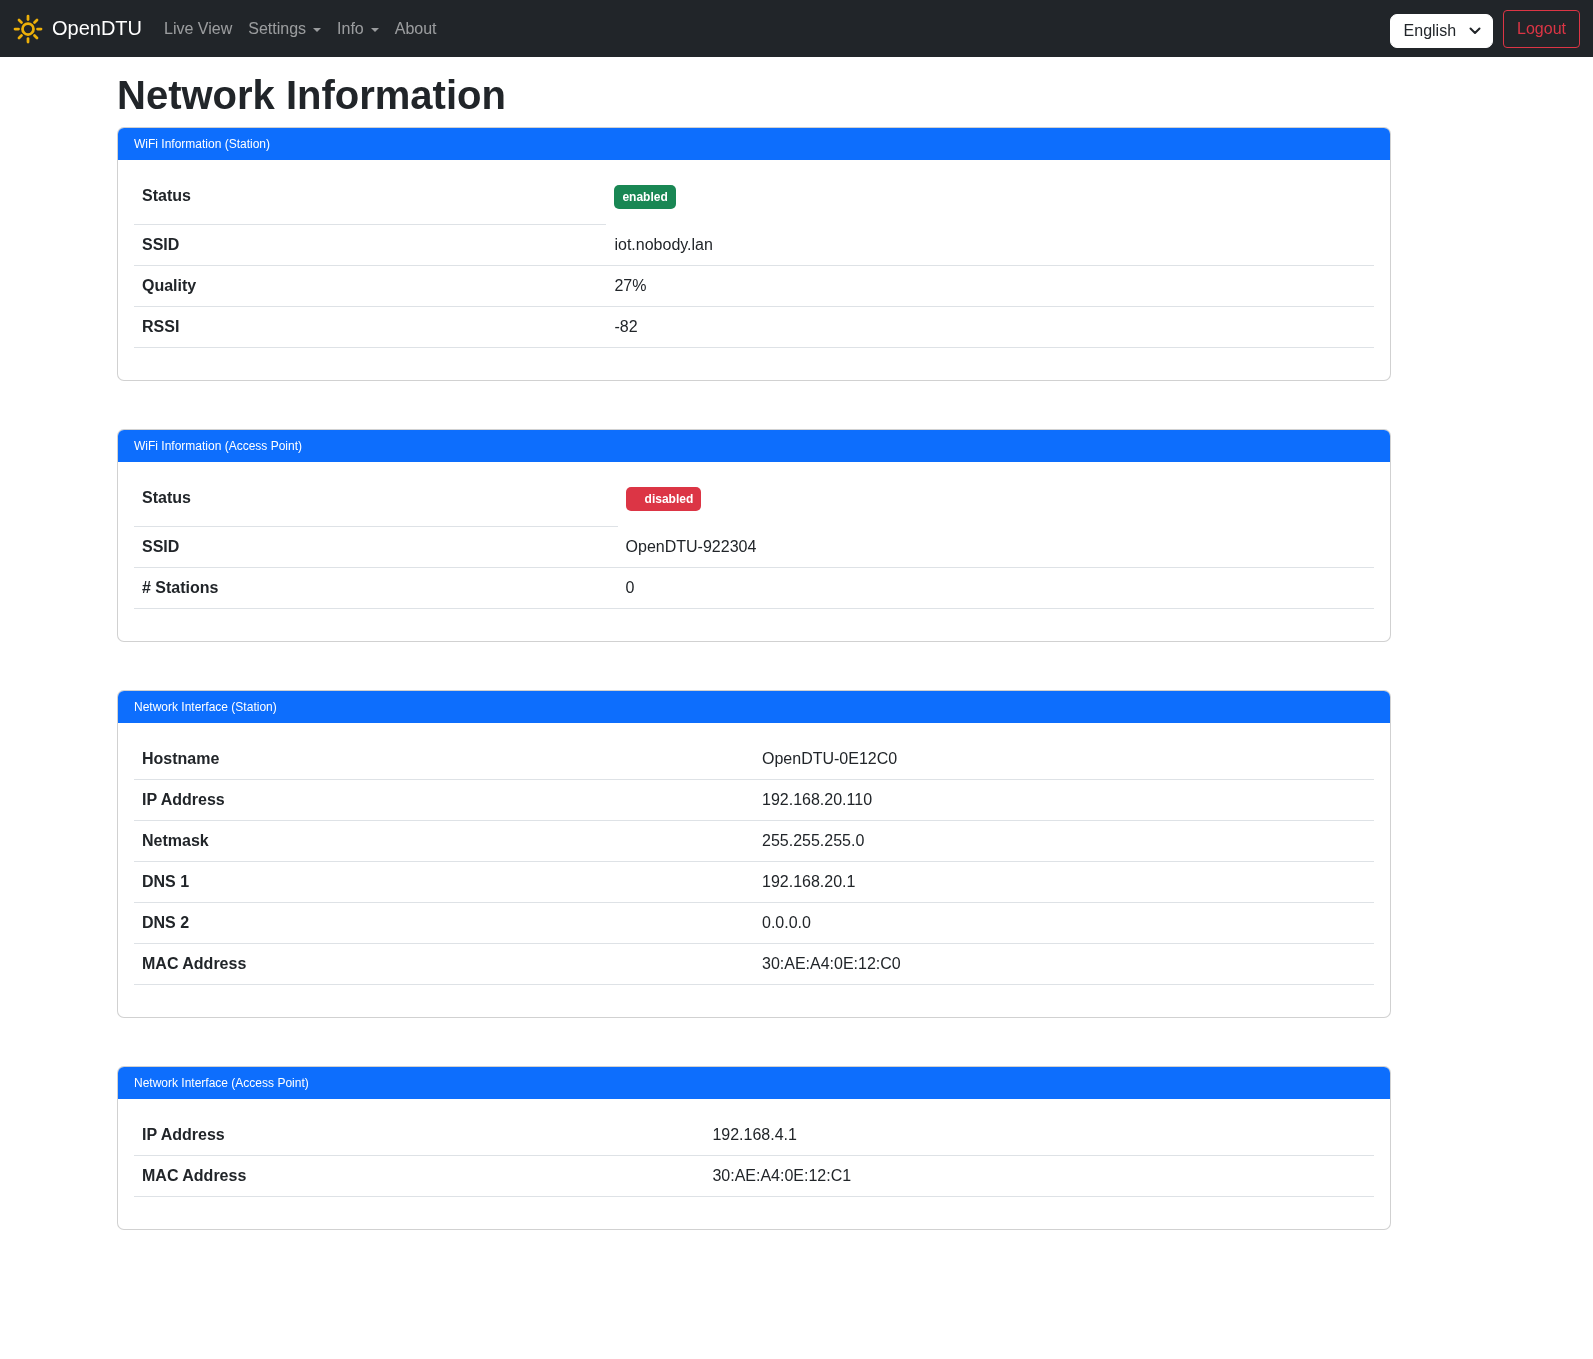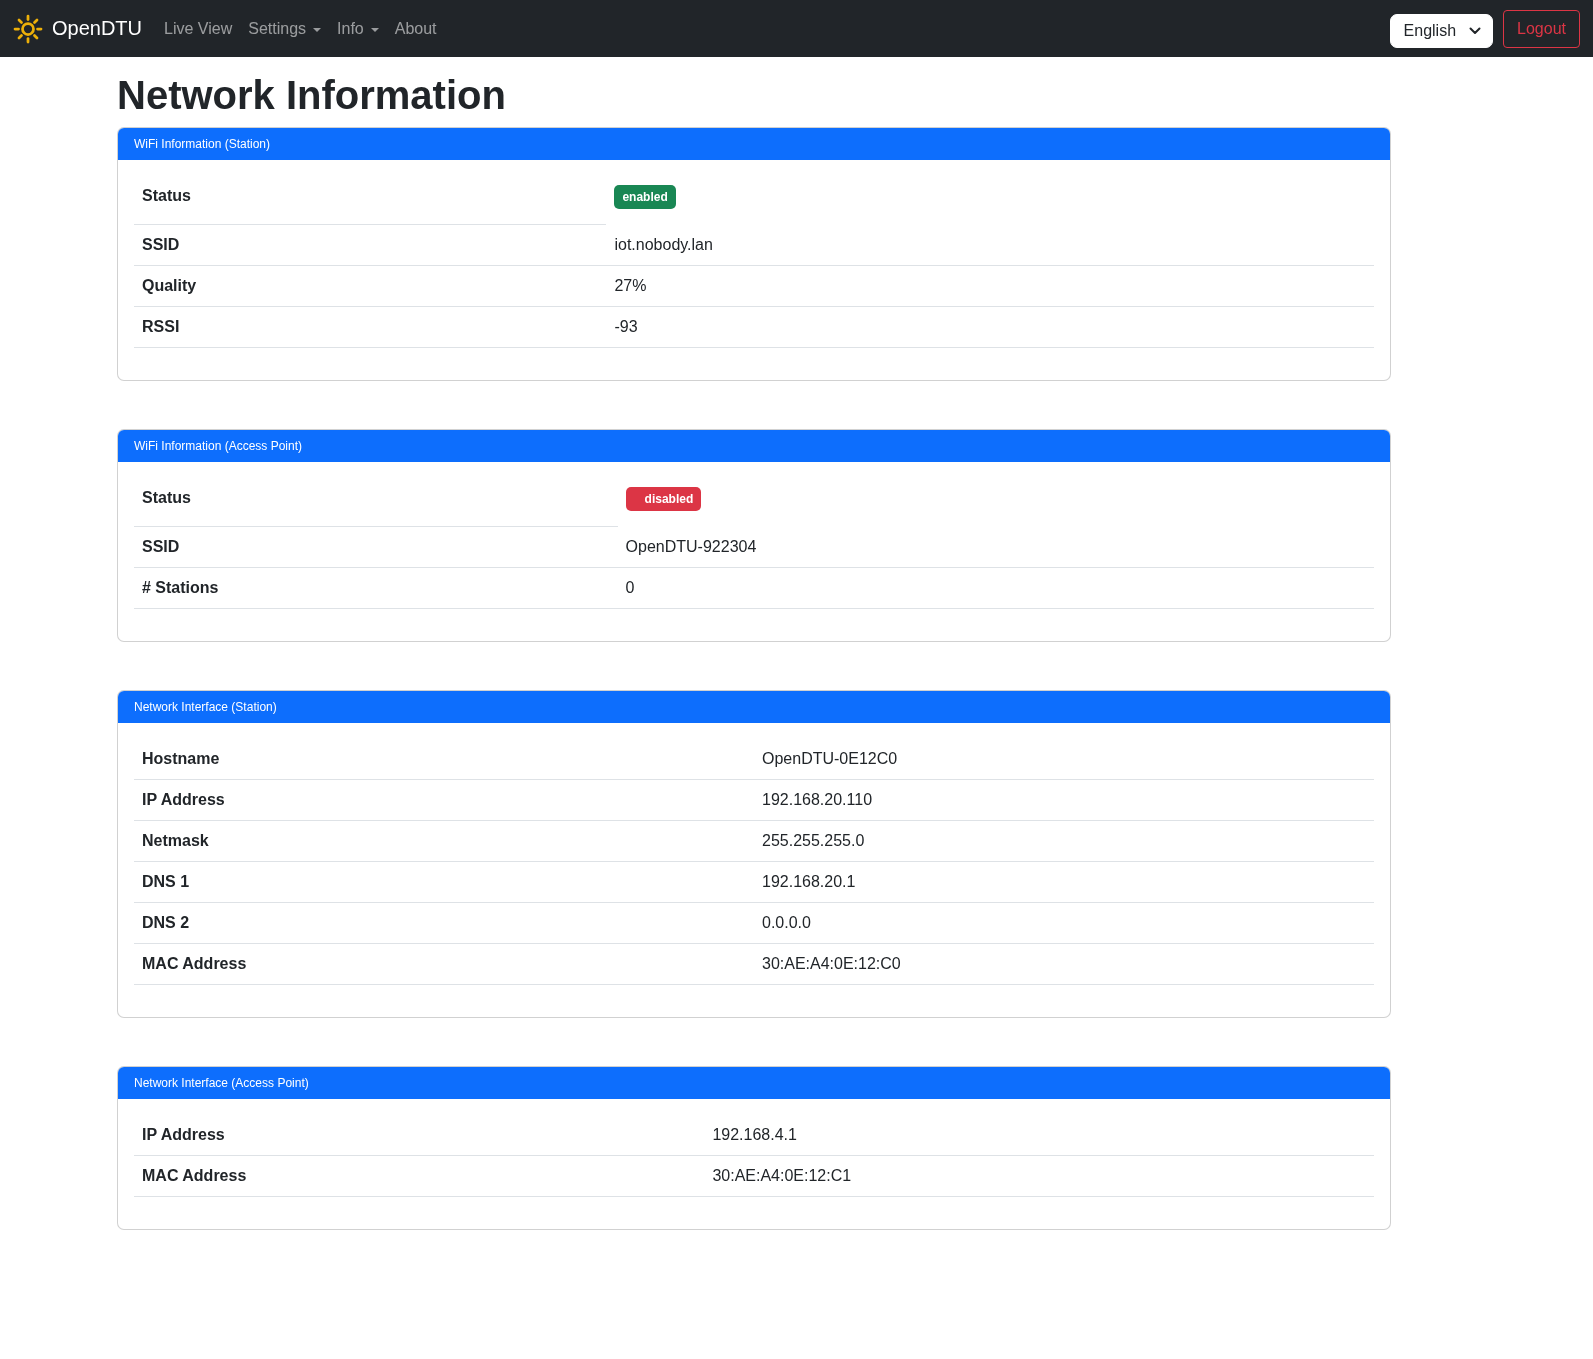--- a/index.html
+++ b/index.html
@@ -154,21 +154,21 @@
               <tr>
                 <th>SSID</th>
                 <td>iot.nobody.lan</td>
               </tr>
               <tr>
                 <th>Quality</th>
                 <td>27%</td>
               </tr>
               <tr>
                 <th>RSSI</th>
-                <td>-93</td>
+                <td>-82</td>
               </tr>
             </tbody>
           </table>
         </div>
       </section>
       <section class="card">
         <div class="card-header">WiFi Information (Access Point)</div>
         <div class="card-body">
           <table class="info-table">
             <colgroup>

